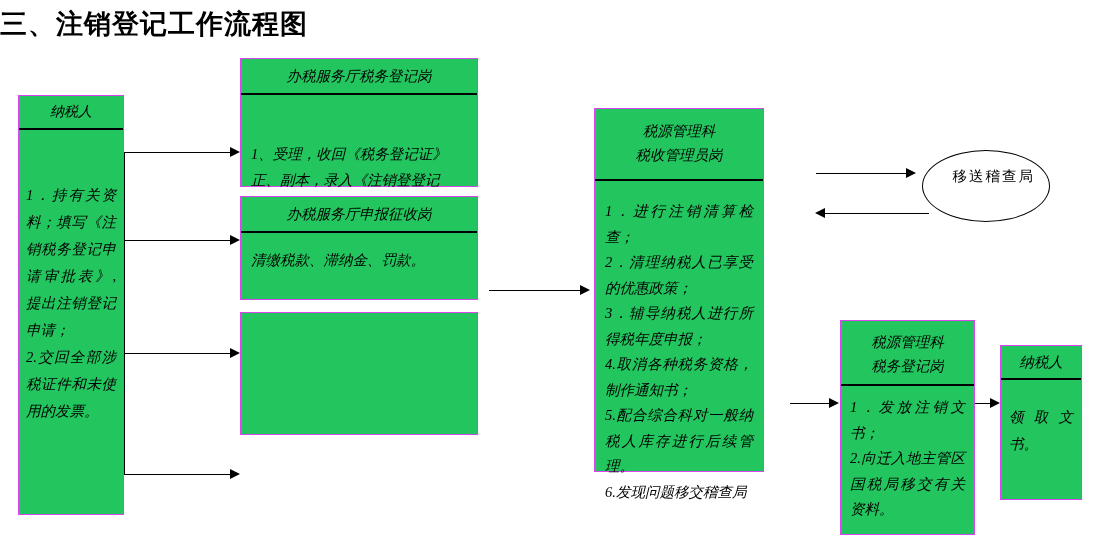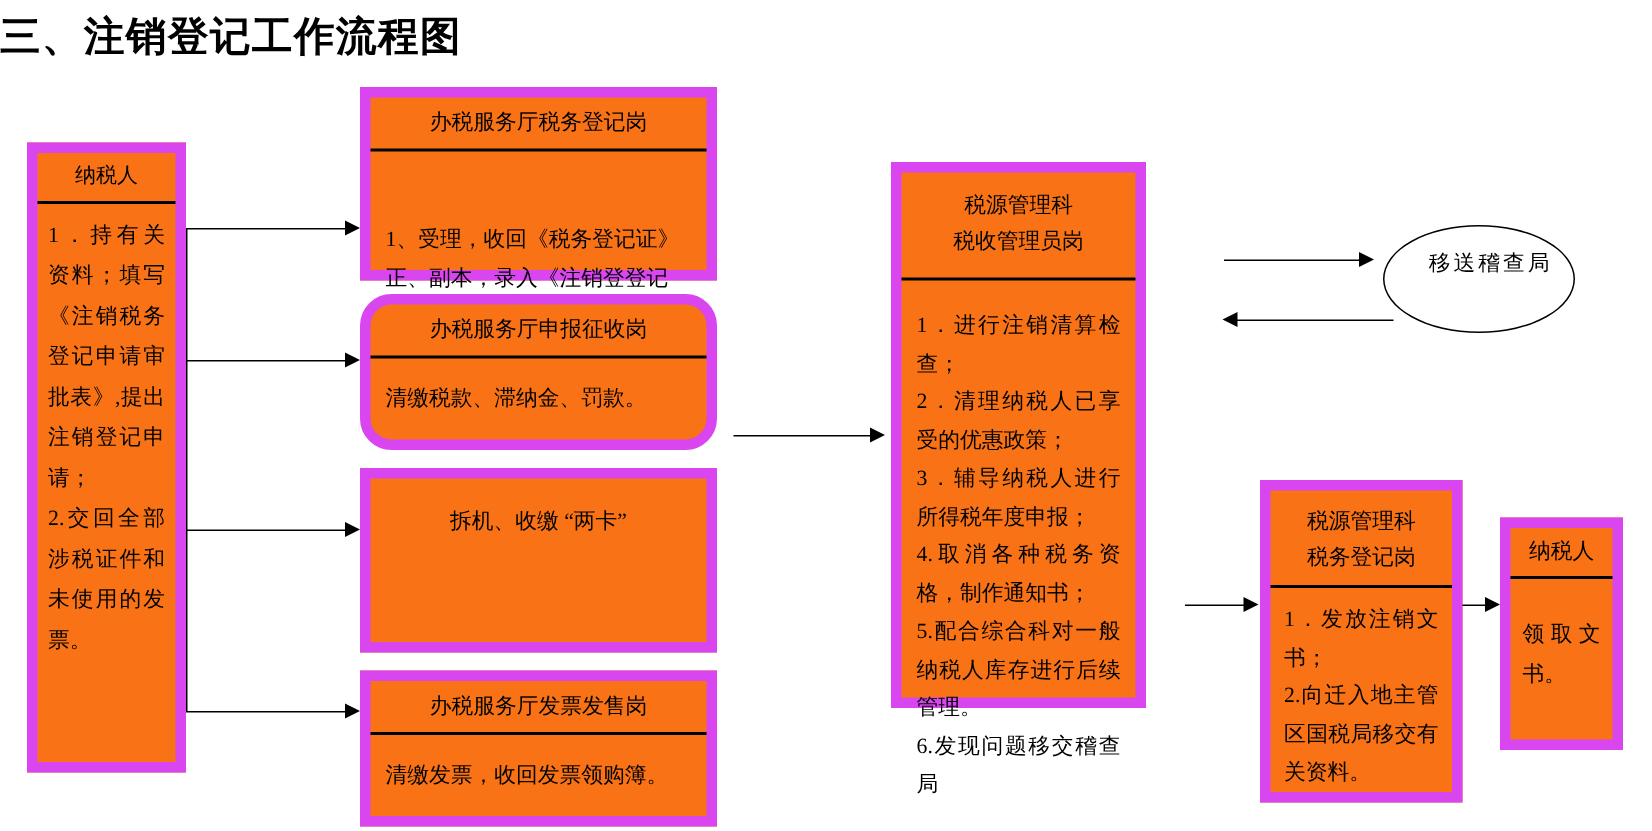--- a/index.html
+++ b/index.html
@@ -30,22 +30,23 @@
     font-weight: bold;
     letter-spacing: 1px;
     line-height: 36px;
     white-space: nowrap;
   }
 
   
   .node {
     position: absolute;
     box-sizing: border-box;
-    border: 7px solid #d946ef;
-    background: #f97316;
+    border: 1px solid #d946ef;
+    background: #22c55e;
+    font-style: italic;
   }
   .node .hdr {
     box-sizing: border-box;
     text-align: center;
     font-size: 14.5px;
     line-height: 22px;
     padding: 6px 4px 6px 4px;
     border-bottom: 2px solid #000000;
     white-space: pre-line;
   }
@@ -53,25 +54,25 @@
     box-sizing: border-box;
     font-size: 14.5px;
     line-height: 25px;
     padding: 8px 9px;
     white-space: pre-line;
   }
 
   
   #node-taxpayer-left { left: 18px; top: 95px; width: 106px; height: 420px; }
   #node-taxpayer-left .hdr { font-size: 14px; padding: 5px 2px; }
-  #node-taxpayer-left .body { font-size: 14.5px; line-height: 27px; padding: 8px 7px; text-align: justify; text-align-last: left; }
+  #node-taxpayer-left .body { font-size: 14.5px; line-height: 27px; padding: 8px 7px; text-align: justify; text-align-last: left; margin-top: 44px; }
 
   
   #node-reg-post   { left: 240px; top: 58px;  width: 238px; height: 129px; }
-  #node-declare    { left: 240px; top: 196px; width: 238px; height: 104px; border-radius: 21px; }
+  #node-declare    { left: 240px; top: 196px; width: 238px; height: 104px; }
   #node-integrated { left: 240px; top: 312px; width: 238px; height: 123px; }
   #node-invoice    { left: 240px; top: 447px; width: 238px; height: 104px; }
 
   #node-reg-post .body { line-height: 26px; padding: 17px 10px; margin-top: 29px; }
   #node-declare .body, #node-invoice .body { line-height: 26px; padding: 14px 10px; }
   #node-integrated .hdr { line-height: 21px; padding: 4px 2px; }
   #node-integrated .body { line-height: 26px; padding: 16px 10px; text-align: center; }
 
   
   #node-source { left: 594px; top: 108px; width: 170px; height: 364px; }
@@ -149,27 +150,22 @@
     <div class="body">1、受理，收回《税务登记证》正、副本，录入《注销登登记表》；
 2、收缴一般纳税人资格证。</div>
   </div>
 
   <div class="node" id="node-declare">
     <div class="hdr">办税服务厅申报征收岗</div>
     <div class="body">清缴税款、滞纳金、罚款。</div>
   </div>
 
   <div class="node" id="node-integrated">
-    <div class="body">拆机、收缴 “两卡”</div>
-  </div>
-
-  <div class="node" id="node-invoice">
-    <div class="hdr">办税服务厅发票发售岗</div>
-    <div class="body">清缴发票，收回发票领购簿。</div>
-  </div>
+  </div>
+
 
   <div class="node" id="node-source">
     <div class="hdr">税源管理科
 税收管理员岗</div>
     <div class="body">1．进行注销清算检查；
 2．清理纳税人已享受的优惠政策；
 3．辅导纳税人进行所得税年度申报；
 4.取消各种税务资格，制作通知书；
 5.配合综合科对一般纳税人库存进行后续管理。
 6.发现问题移交稽查局</div>

